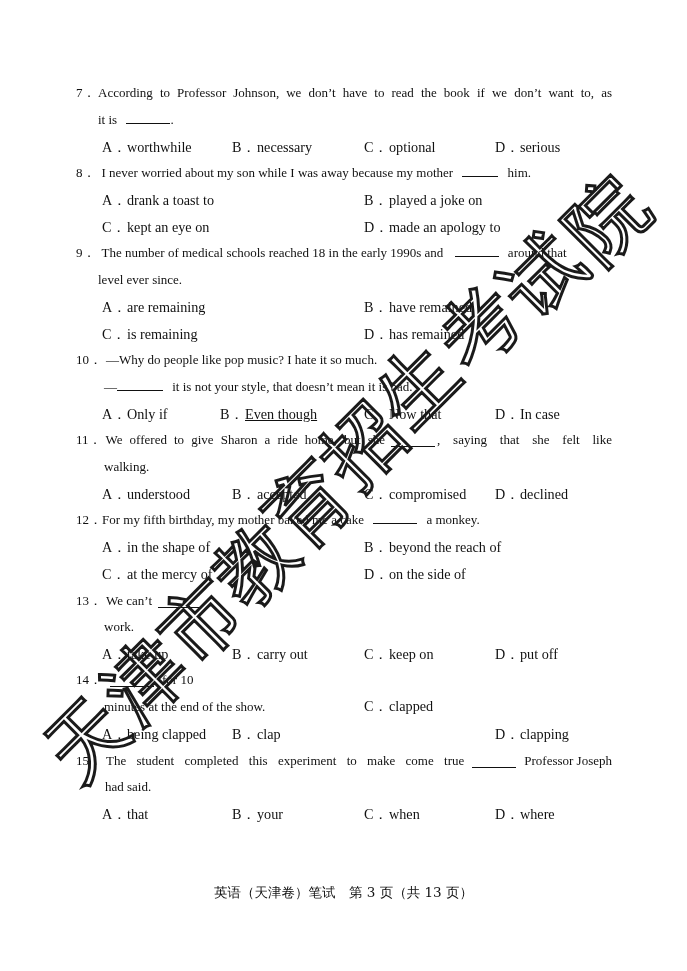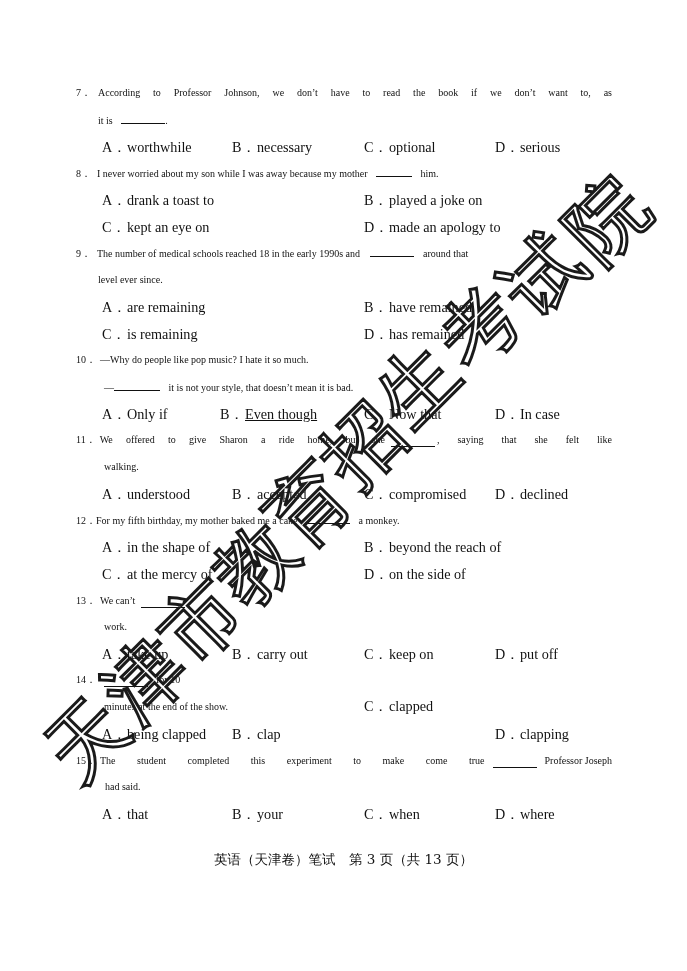--- a/index.html
+++ b/index.html
@@ -3,30 +3,30 @@
   <meta charset="utf-8">
   <style>
     html, body { margin: 0; padding: 0; background: #ffffff; }
     body {
       width: 687px; height: 971px; position: relative; overflow: hidden;
       font-family: "Liberation Serif", "DejaVu Serif", serif;
       color: #111111;
     }
     .page { position: absolute; left: 0; top: 0; width: 687px; height: 971px; }
     .line {
-      position: absolute; font-size: 10px; line-height: 18px; white-space: nowrap; font-family: Liberation Serif, serif;
+      position: absolute; font-size: 13px; line-height: 18px; white-space: nowrap; font-family: Liberation Serif, serif;
     }
     .num { position: absolute; }
     .stem { position: absolute; }
     .justify { text-align: justify; text-align-last: justify; white-space: normal; }
     .opt { position: absolute; font-size: 14.2px; line-height: 18px; white-space: nowrap; }
     .opt .lbl { display: inline-block; width: 25px; }
     .blank { display: inline-block; border-bottom: 1px solid #111; height: 12px; vertical-align: baseline; }
     .footer {
-      position: absolute; left: 0; width: 687px; top: 850px; text-align: center;
+      position: absolute; left: 0; width: 687px; top: 883px; text-align: center;
       font-size: 13.5px; line-height: 18px; font-family: "DejaVu Serif", "Liberation Serif", serif;
     }
     .watermark {
       position: absolute; left: 0; top: 0; width: 687px; height: 971px; pointer-events: none;
     }
     .watermark span {
       position: absolute; font-family: "DejaVu Sans", sans-serif; font-size: 78px; line-height: 78px;
       color: transparent; -webkit-text-stroke: 3px #1a1a1a; font-weight: normal;
       transform: rotate(-45deg); transform-origin: center center;
     }

